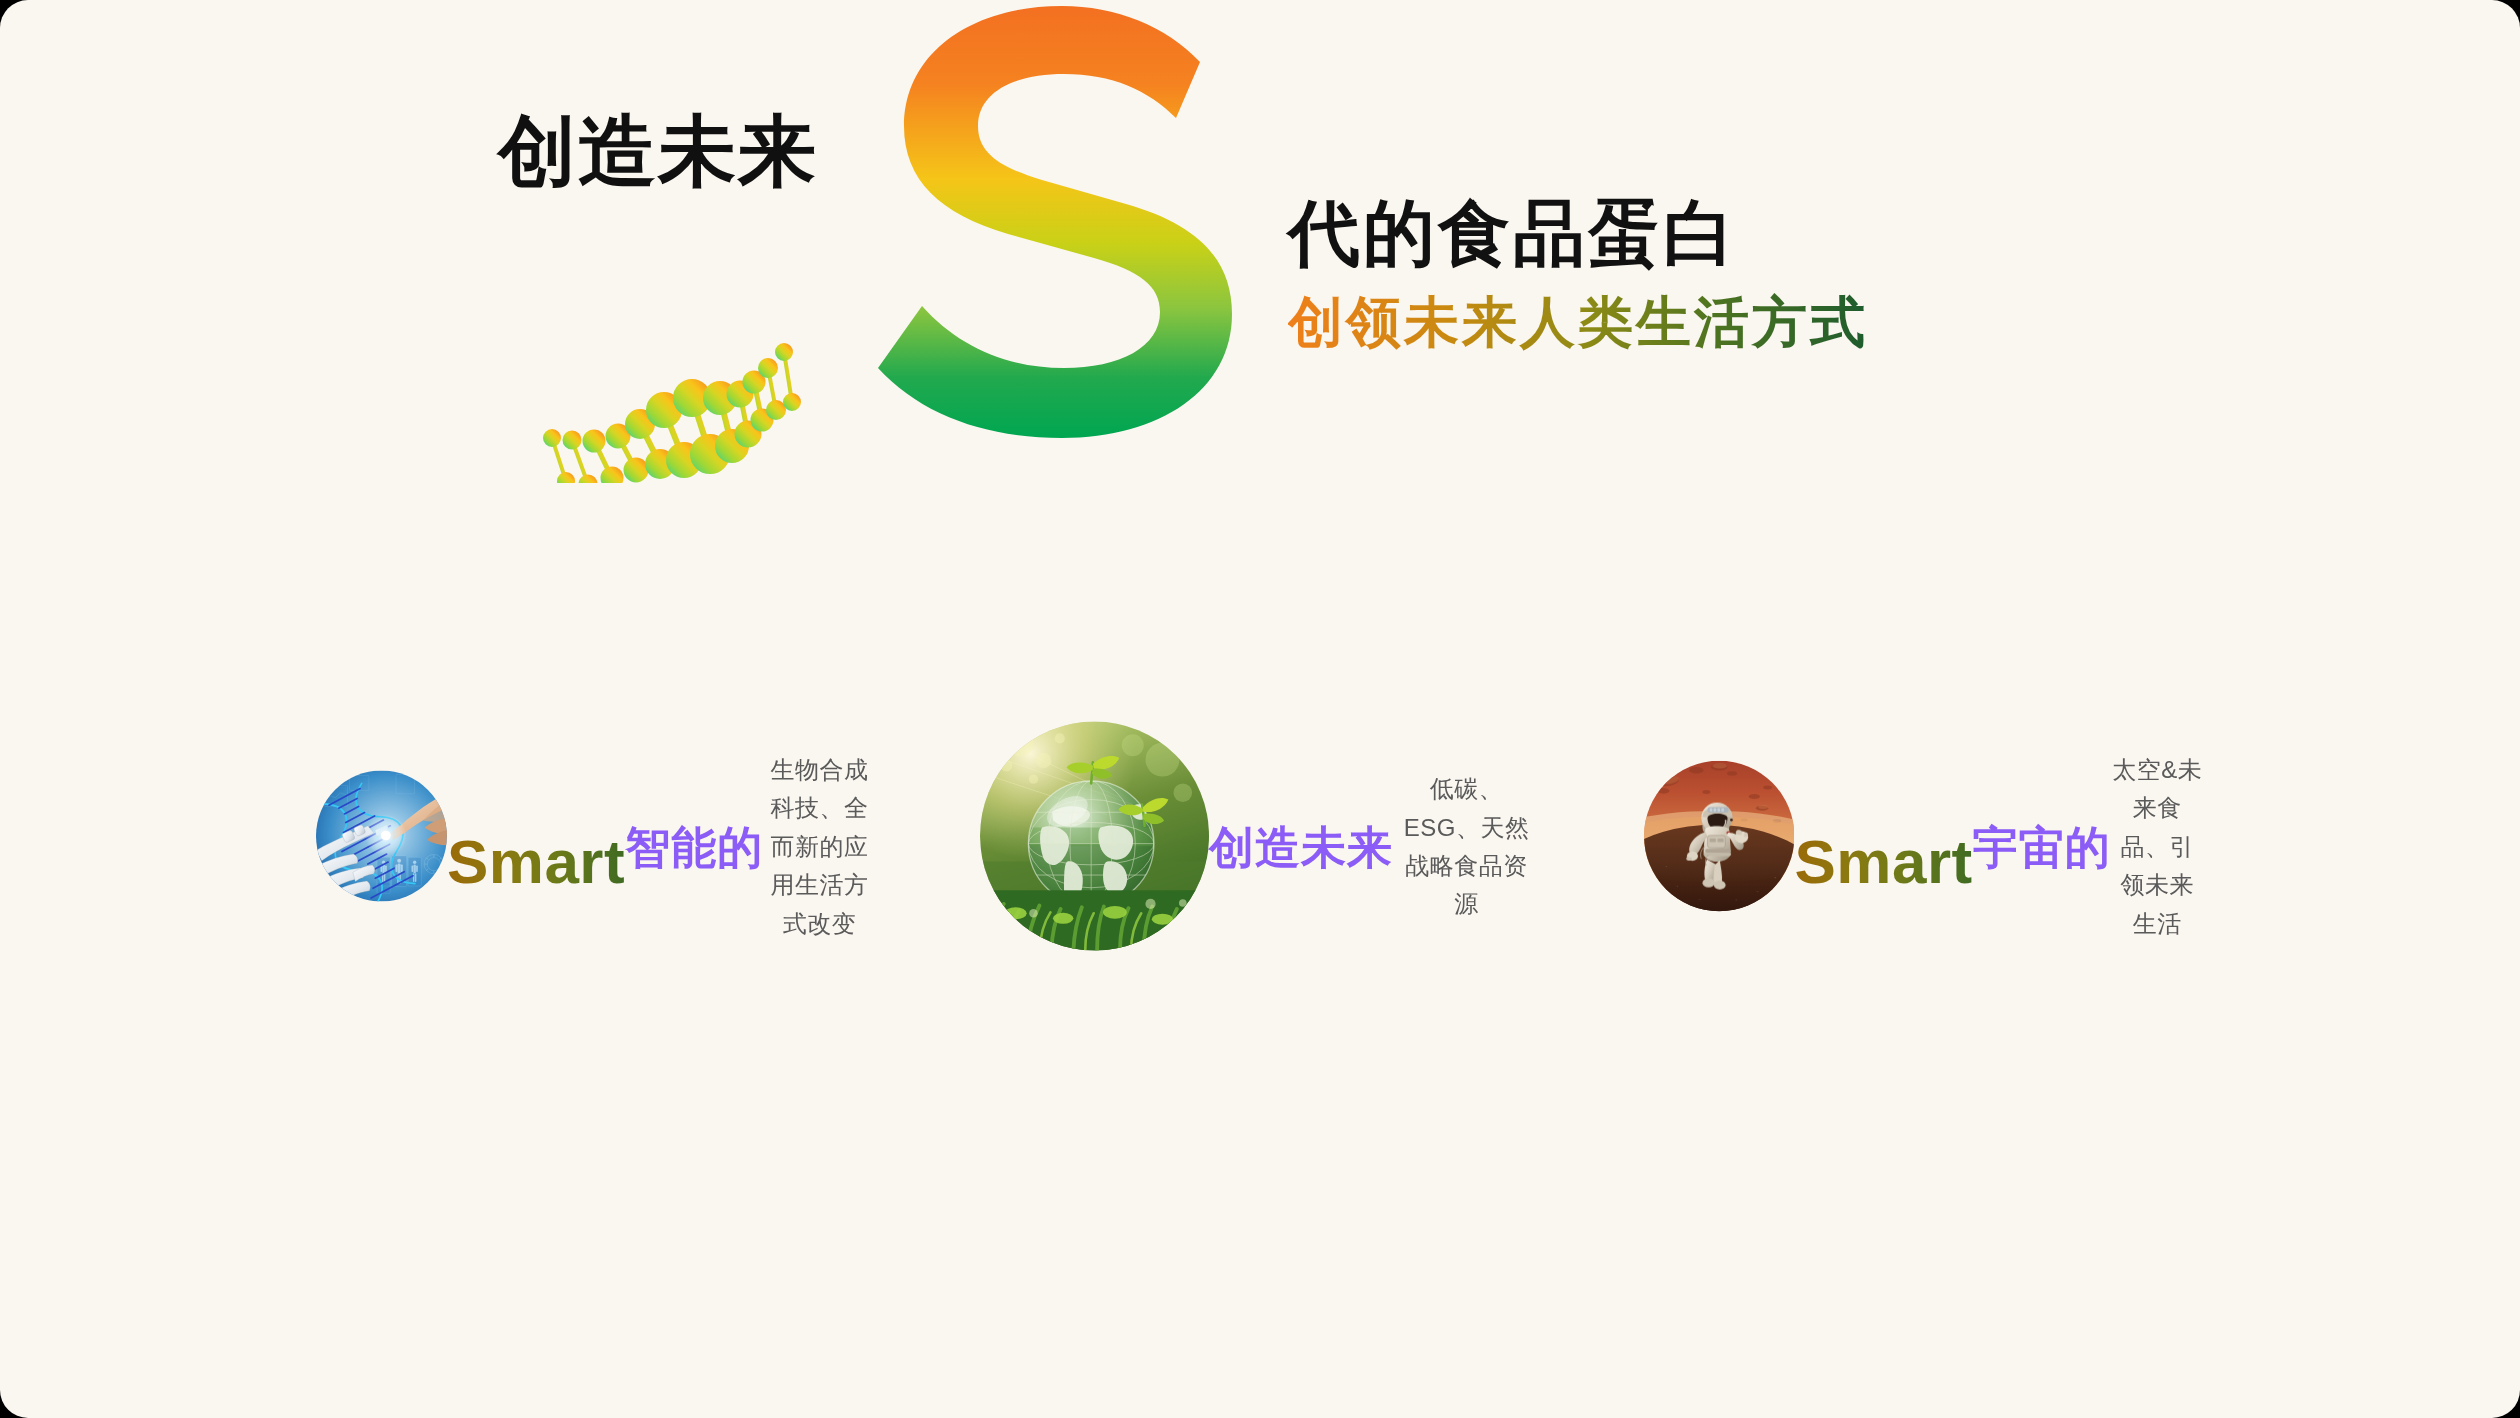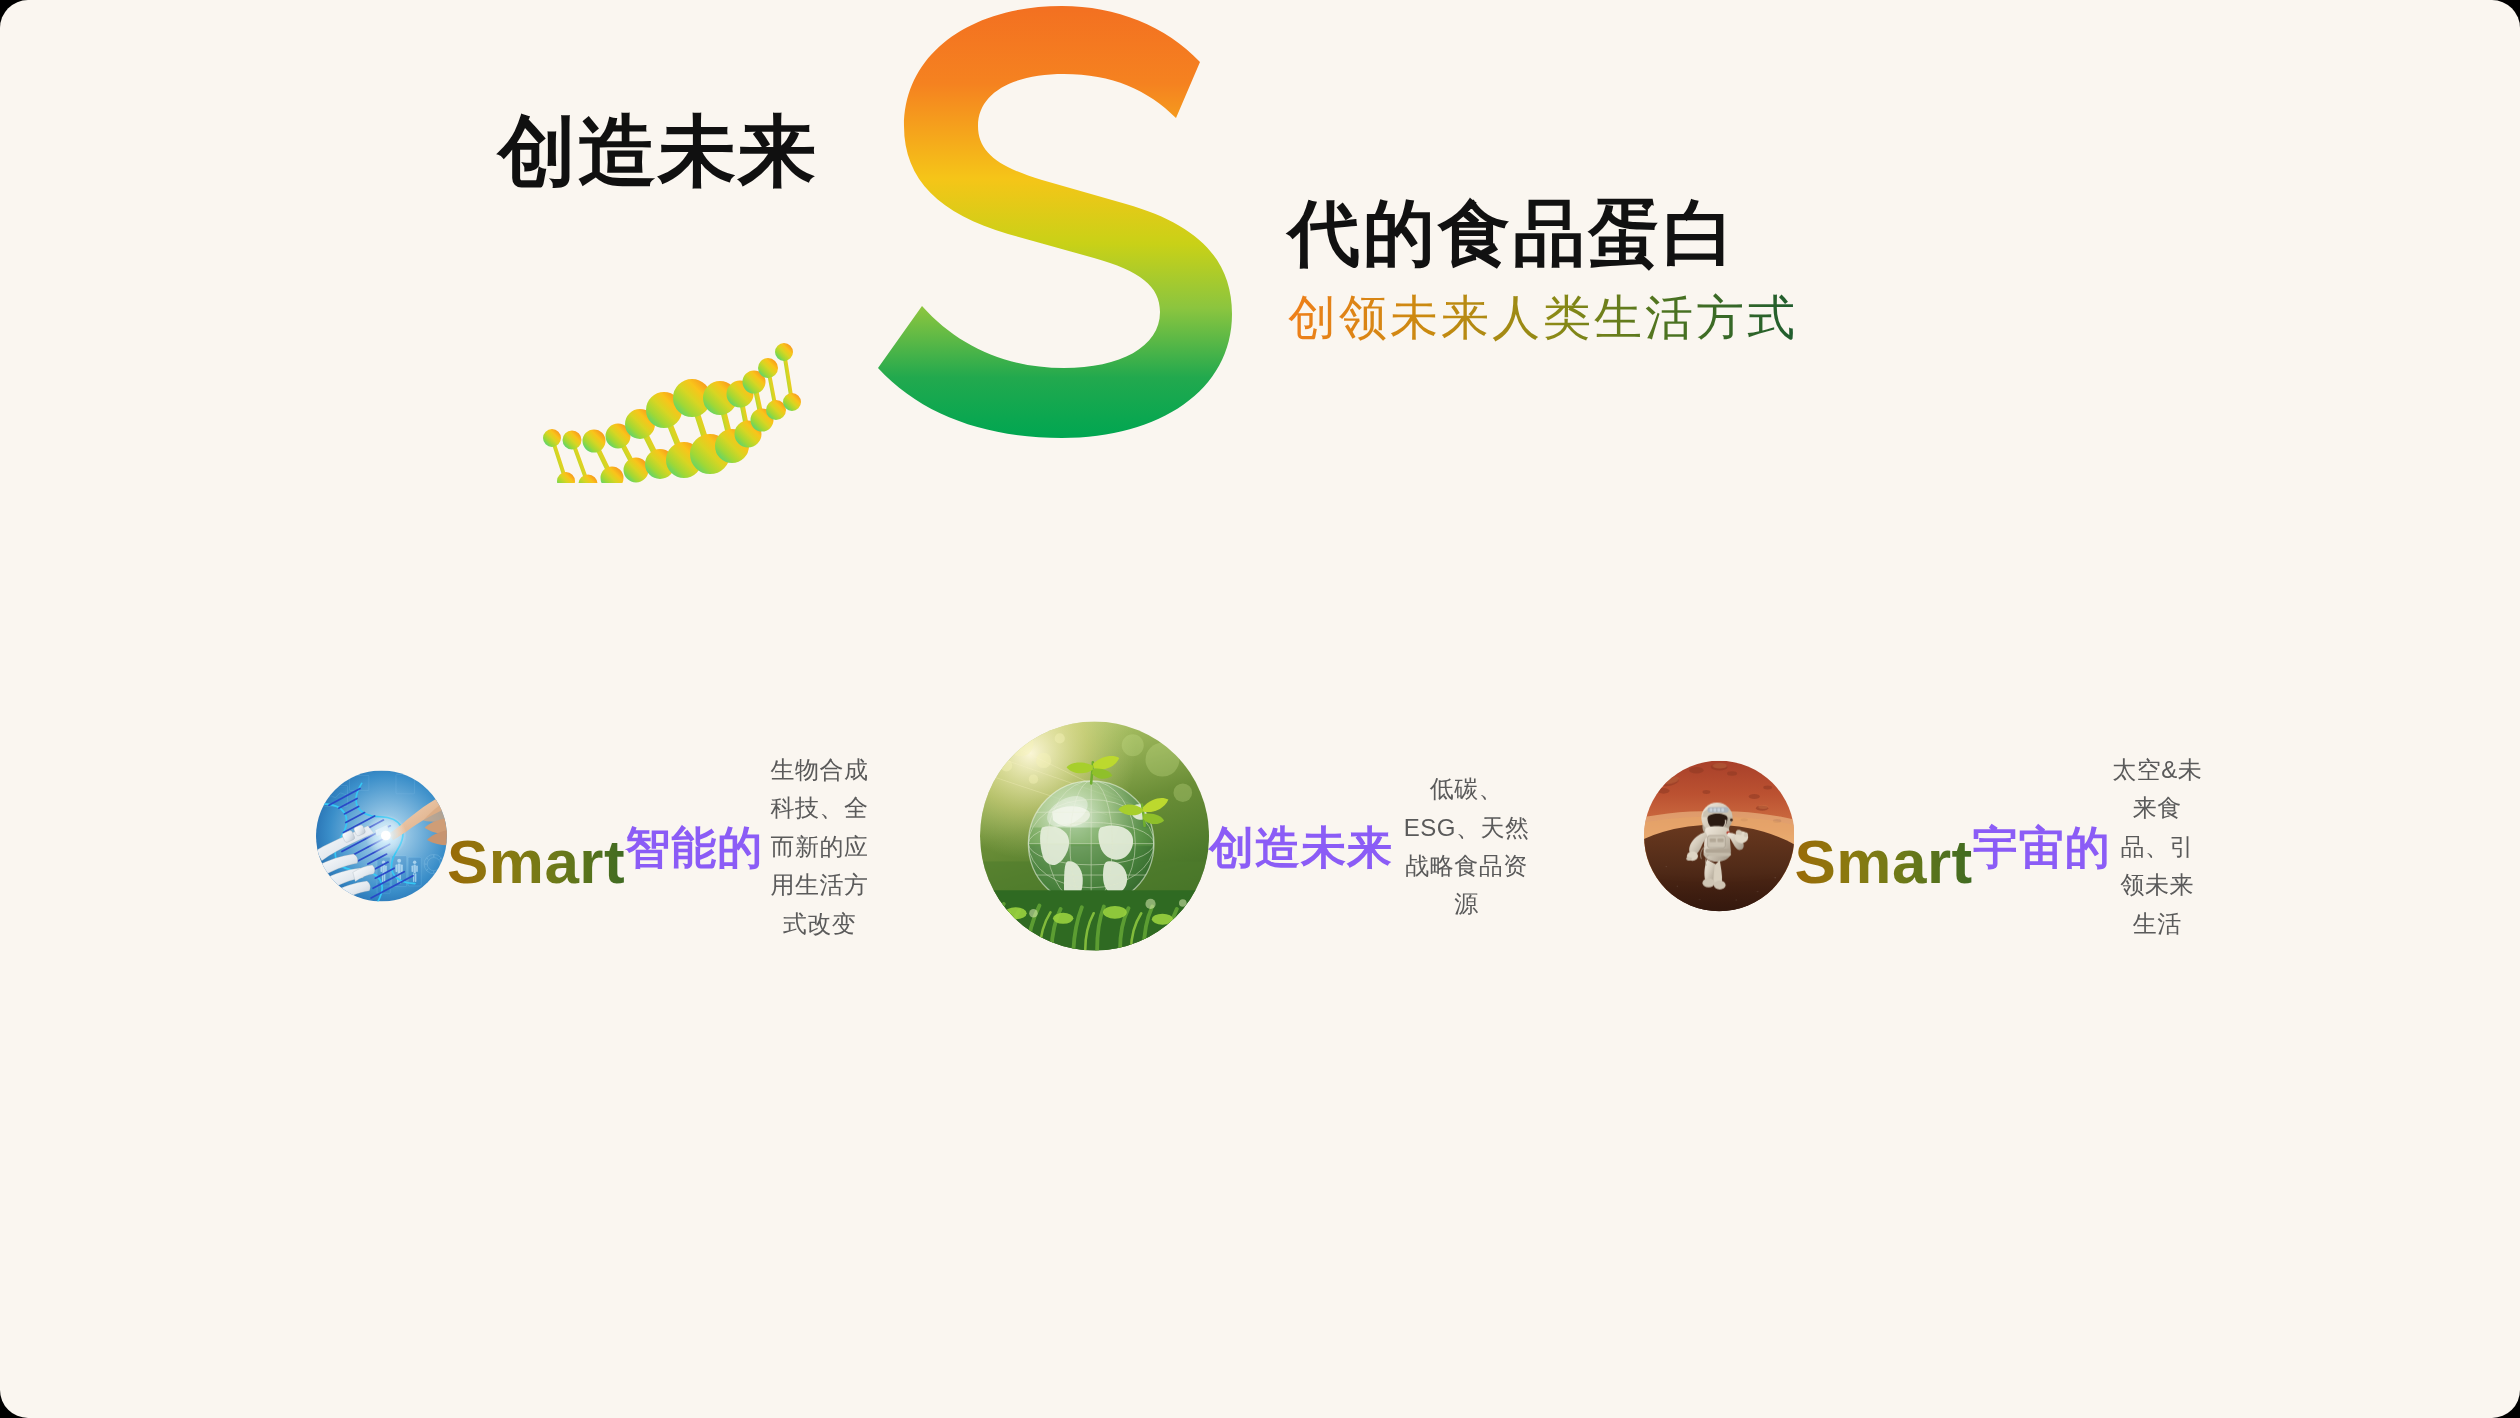--- a/index.html
+++ b/index.html
@@ -49,22 +49,22 @@
   }
   .hl-line1 {
     font-size: 72px;
     font-weight: 700;
     letter-spacing: 3px;
     color: #111111;
     white-space: nowrap;
     display: block;
   }
   .hl-line2 {
-    font-size: 48px;
-    font-weight: 400;
+    font-size: 55px;
+    font-weight: 700;
     letter-spacing: 3px;
     white-space: nowrap;
     display: block;
     margin-top: 14px;
     background-image: linear-gradient(90deg, #EF7F1A 0%, #C98A10 28%, #8C8A16 52%, #4C7320 74%, #1E5C2E 100%);
     -webkit-background-clip: text;
     background-clip: text;
     color: transparent;
     -webkit-text-fill-color: transparent;
   }

